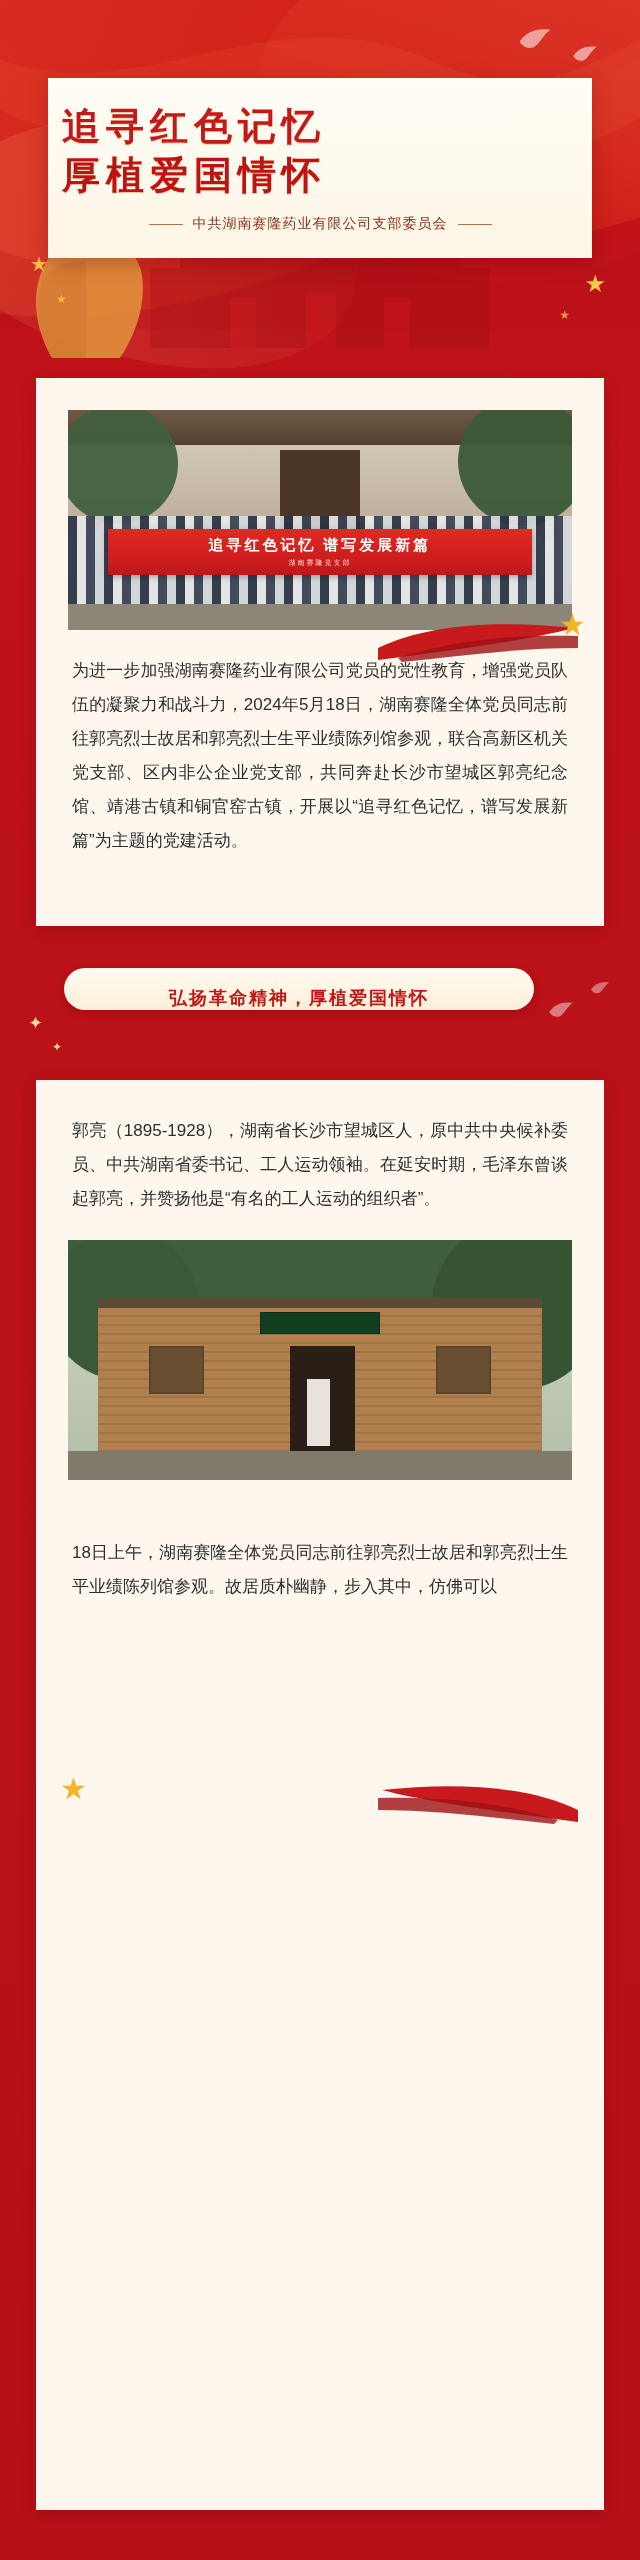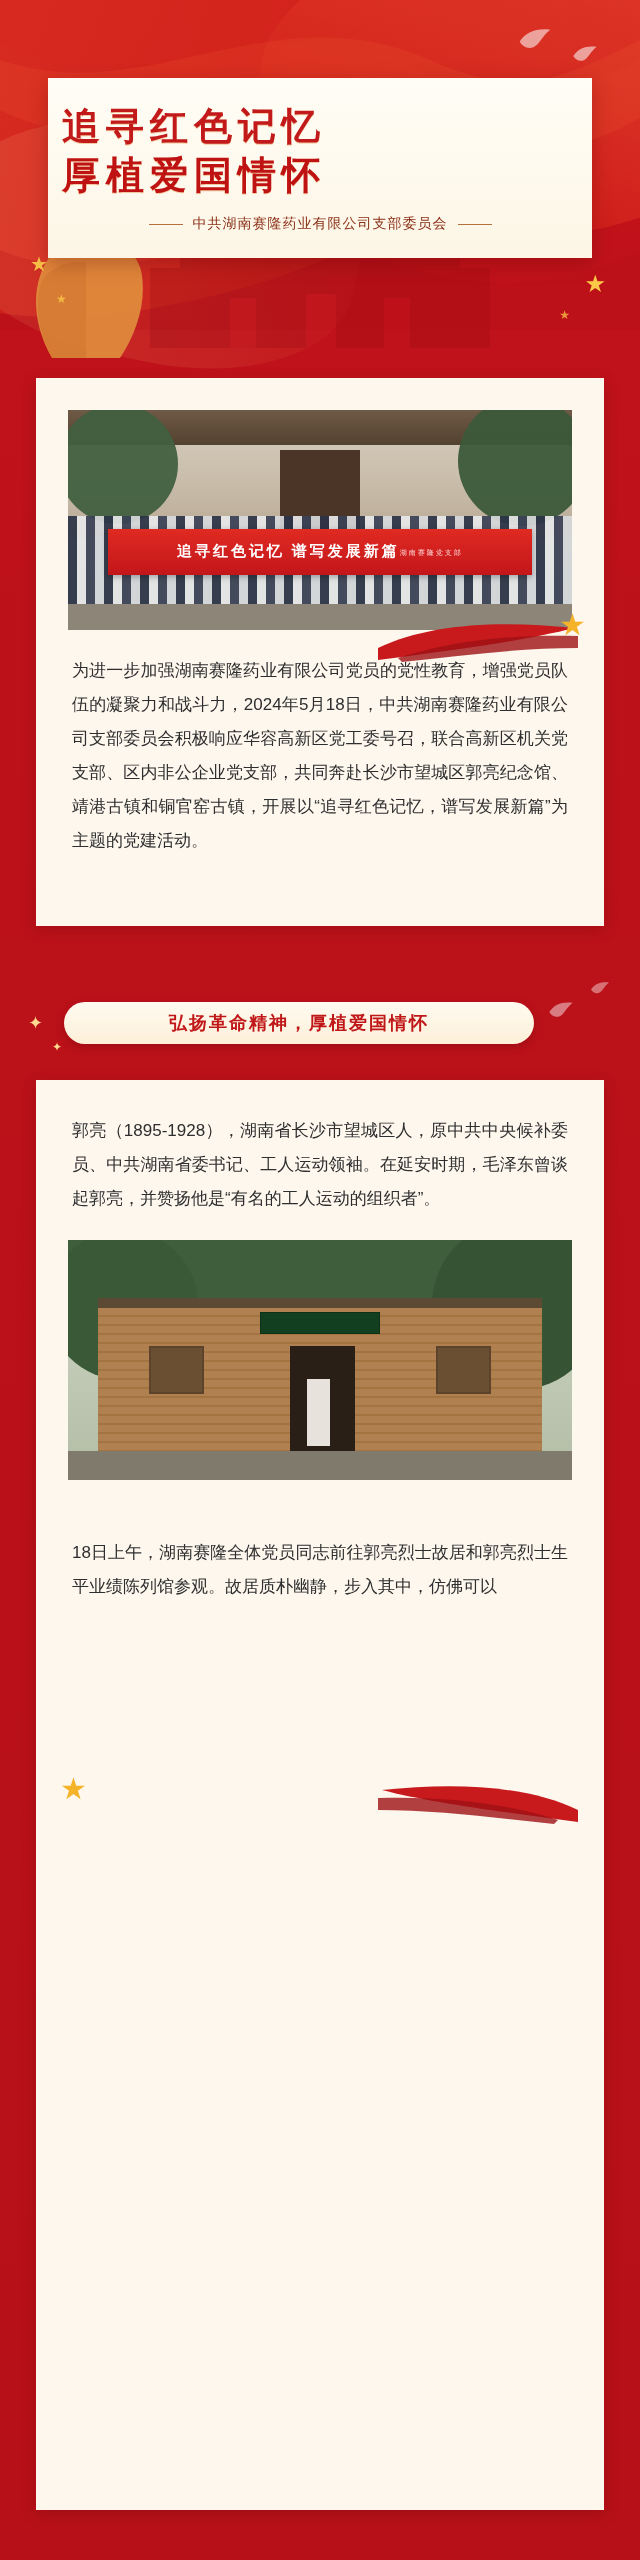--- a/index.html
+++ b/index.html
@@ -142,21 +142,21 @@
       #d7d9dd 27px, #d7d9dd 36px);
     opacity: .92;
   }
   .ph-ground {
     position:absolute; left:0; bottom:0; width:100%; height:12%;
     background:#8d8578;
   }
   .banner-red {
     position:absolute; left: 8%; top: 54%; width: 84%; height: 46px;
     background: linear-gradient(180deg,#e02a22,#c3161a);
-    display:flex; flex-direction:row; align-items:center; justify-content:center;
+    display:flex; flex-direction:column; align-items:center; justify-content:center;
     box-shadow: 0 2px 6px rgba(0,0,0,.3);
   }
   .banner-red .bt {
     color:#fff; font-size: 15px; font-weight:700; letter-spacing: 3px;
     font-family:"Liberation Serif","DejaVu Serif",serif;
   }
   .banner-red .bs { color:#ffdede; font-size: 7px; letter-spacing: 2px; margin-top: 3px; }
 
   
   .ph2-sky { position:absolute; inset:0; background:linear-gradient(180deg,#cfd8c6,#b2bda6); }
@@ -188,25 +188,25 @@
     font-size: 17px;
     line-height: 2.0;
     color: #2e2e2e;
     text-align: justify;
     font-family: "Liberation Sans","DejaVu Sans",sans-serif;
   }
 
   
   .section-head {
     position: absolute;
-    left: 64px; top: 1002px;
+    left: 64px; top: 968px;
     width: 470px; height: 42px;
     background: linear-gradient(180deg,#fffaf0,#fdf0d9);
     border-radius: 21px;
-    display:flex; align-items:center; justify-content:center;
+    display:flex; align-items:flex-end; justify-content:center;
     box-shadow: 0 3px 8px rgba(80,0,0,.25);
   }
   .section-head span {
     color:#c01818; font-size: 18px; font-weight: 700; letter-spacing: 2px;
     font-family:"Liberation Serif","DejaVu Serif",serif;
   }
 </style>
 </head>
 <body>
 
@@ -286,21 +286,21 @@
       <div class="bs">湖南赛隆党支部</div>
     </div>
   </div>
 
   <svg class="ribbon-accent" style="top:240px;" viewBox="0 0 200 44">
     <path d="M0,30 C50,6 120,2 196,10 C150,22 90,30 0,42 Z" fill="#c8191c"></path>
     <path d="M20,40 C70,24 130,16 200,18 L200,30 C140,30 80,38 24,44 Z" fill="#9e1014" opacity=".8"></path>
   </svg>
   <div class="gold-star-badge" style="right:18px; top:232px;">★</div>
 
-  <p class="body-text">为进一步加强湖南赛隆药业有限公司党员的党性教育，增强党员队伍的凝聚力和战斗力，2024年5月18日，中共湖南赛隆药业有限公司支部委员会积极响应华容高新区党工委号召，联合高新区机关党支部、区内非公企业党支部，共同奔赴长沙市望城区郭亮纪念馆、靖港古镇和铜官窑古镇，开展以“追寻红色记忆，谱写发展新篇”为主题的党建活动。</p>
+  <p class="body-text">为进一步加强湖南赛隆药业有限公司党员的党性教育，增强党员队伍的凝聚力和战斗力，2024年5月18日，湖南赛隆全体党员同志前往郭亮烈士故居和郭亮烈士生平业绩陈列馆参观，联合高新区机关党支部、区内非公企业党支部，共同奔赴长沙市望城区郭亮纪念馆、靖港古镇和铜官窑古镇，开展以“追寻红色记忆，谱写发展新篇”为主题的党建活动。</p>
 </div>
 
 <div class="section-head">
   <span>弘扬革命精神，厚植爱国情怀</span>
 </div>
 
 <div class="card two">
   <p class="body-text" style="margin-top:34px;">郭亮（1895-1928），湖南省长沙市望城区人，原中共中央候补委员、中共湖南省委书记、工人运动领袖。在延安时期，毛泽东曾谈起郭亮，并赞扬他是“有名的工人运动的组织者”。</p>
 
   <div class="photo second">

